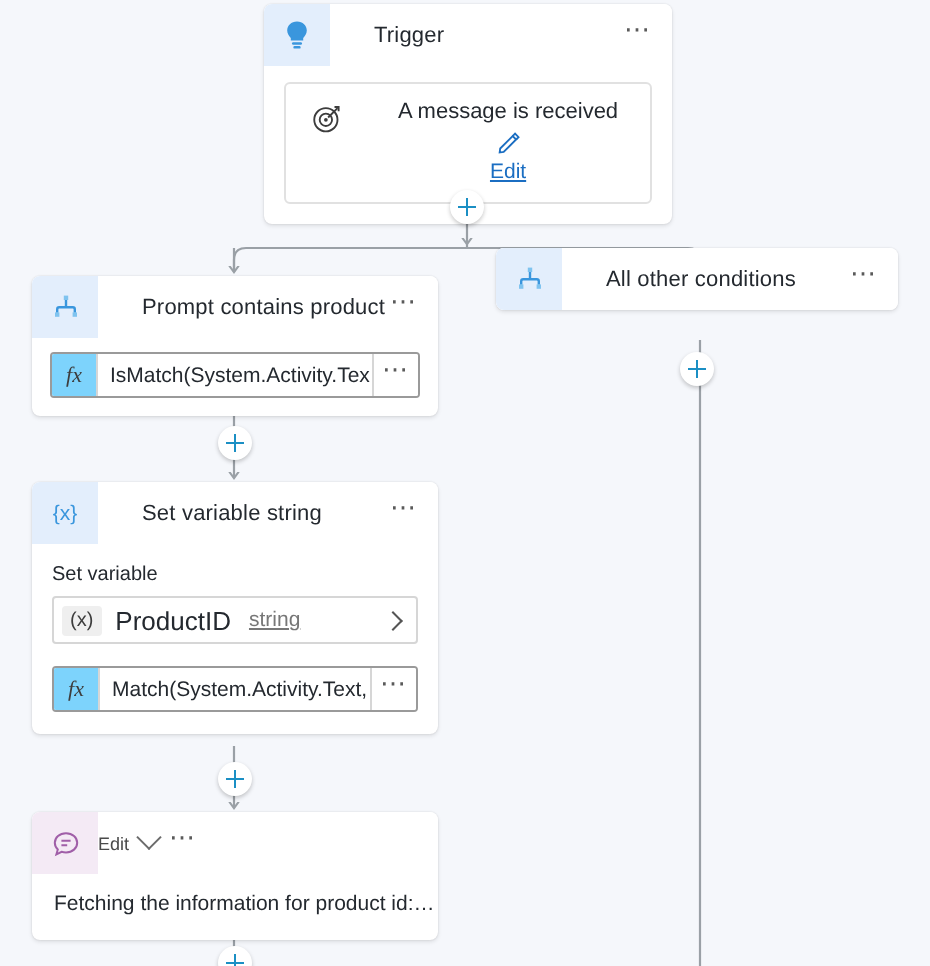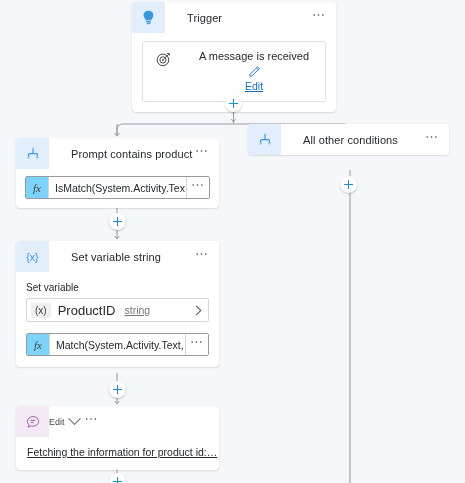--- a/index.html
+++ b/index.html
@@ -216,21 +216,20 @@
   .gap-lg { height: 11px; }
 
   
   #message-node { left: 16px; top: 406px; width: 203px; }
   .msg-text {
     font-size: 10.5px;
     color: #24292f;
     padding: 9px 10px 12px 11px;
     white-space: nowrap;
     overflow: hidden;
-    text-decoration: underline;
   }
 
   
   .plus-btn {
     position: absolute;
     width: 17px; height: 17px;
     border-radius: 50%;
     background: #ffffff;
     box-shadow: 0 1px 2px rgba(0,0,0,0.22);
     display: flex;

